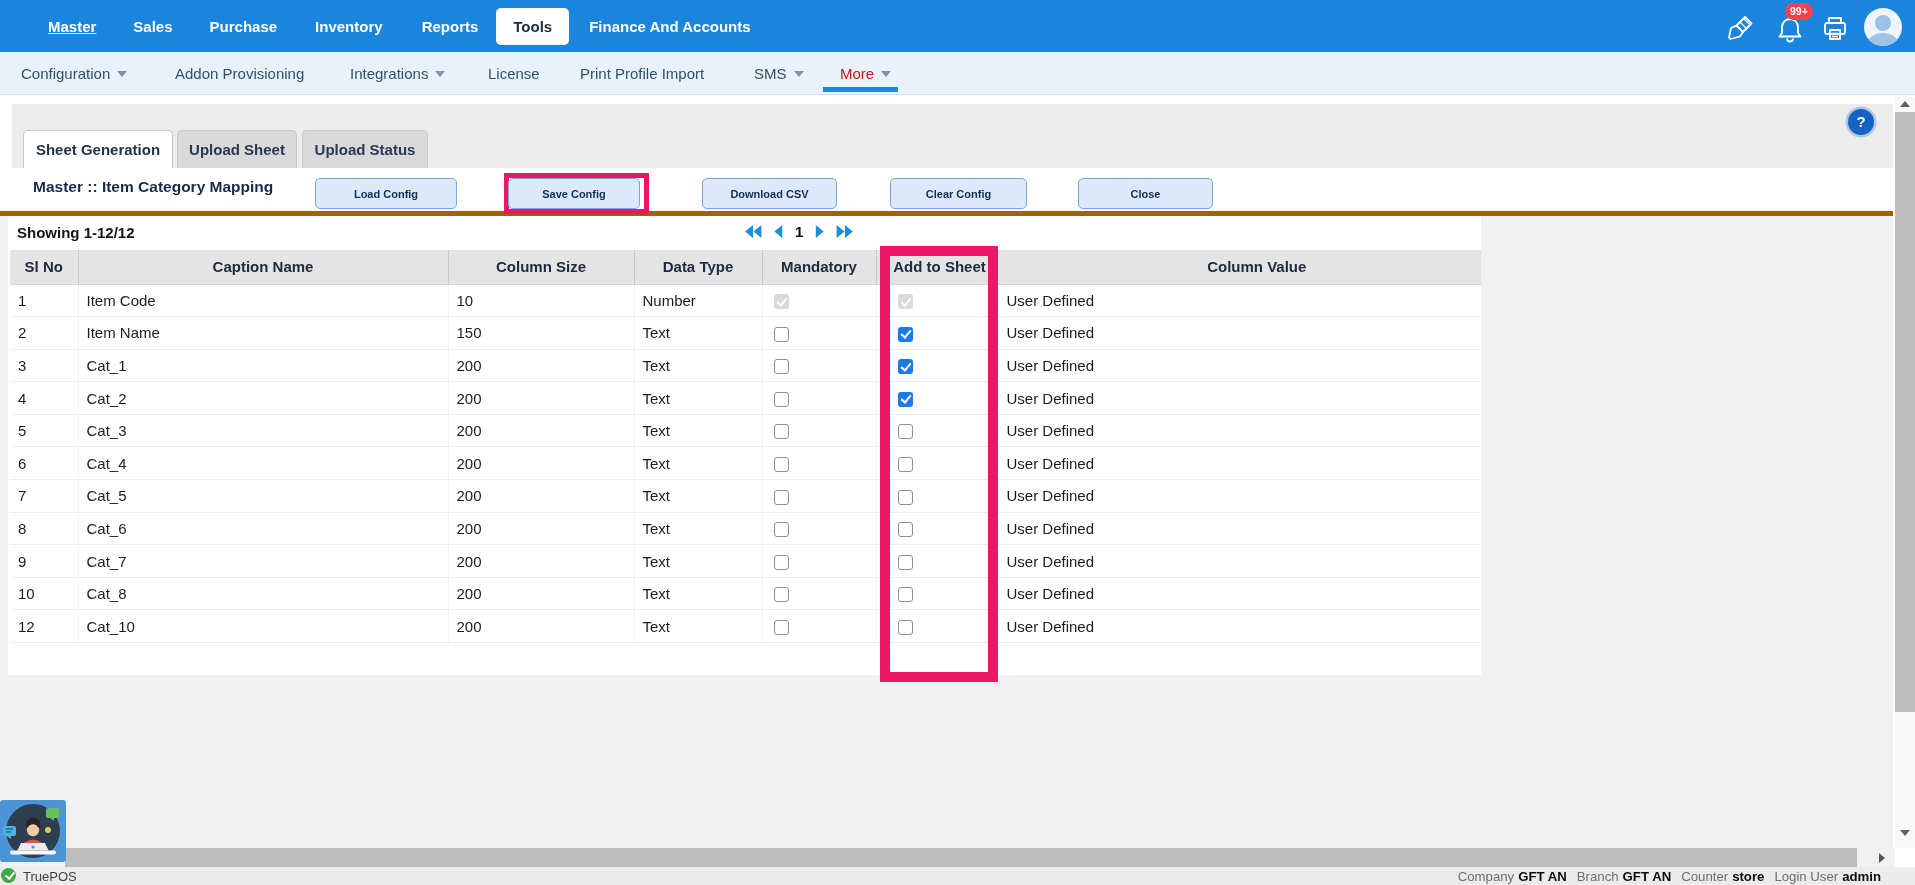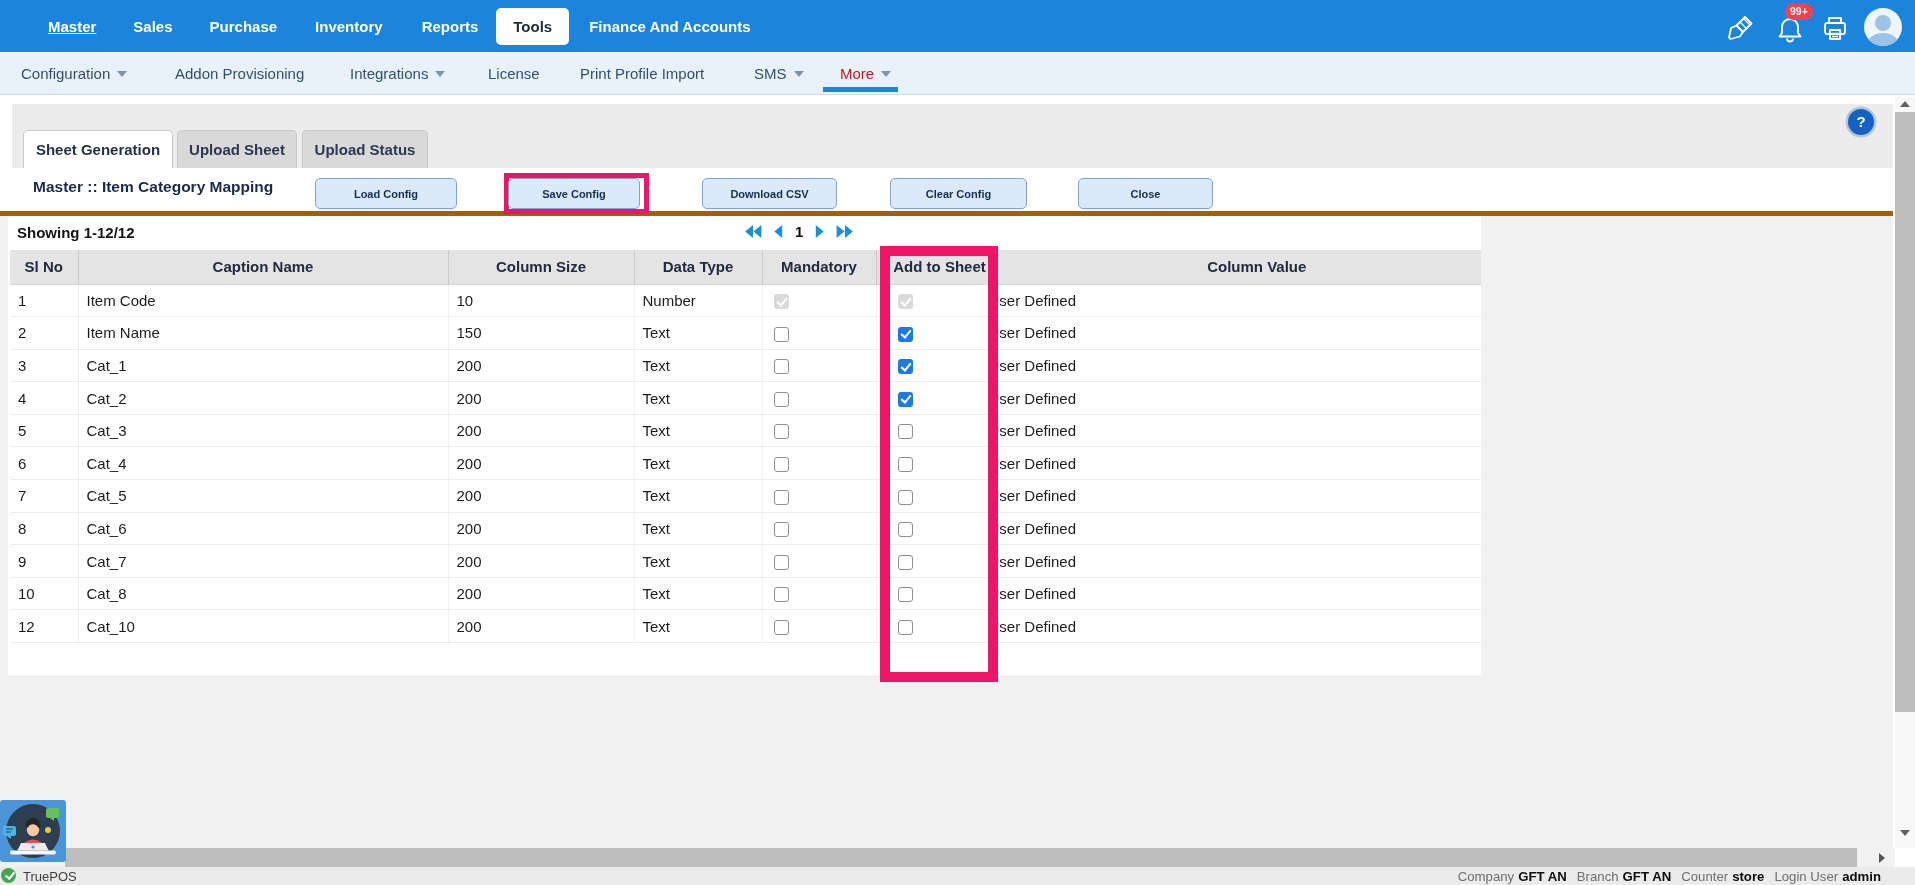--- a/index.html
+++ b/index.html
@@ -42,21 +42,21 @@
   .showing { position:absolute; left:17px; top:8px; font-size:15px; font-weight:bold; color:#141414; }
   .pager { position:absolute; left:745px; top:7px; display:flex; align-items:center; gap:12px; }
   .pager svg { display:block; }
   .pager .pnum { font-size:15px; font-weight:bold; color:#111; }
 
   table.grid { position:absolute; left:10px; top:34px; width:1471px; border-collapse:collapse; table-layout:fixed; }
   table.grid th { height:34px; background:#e4e4e4; border-right:1px solid #c9c9c9; border-bottom:1px solid #d6d6d6; font-size:15px; color:#202a40; font-weight:bold; text-align:center; }
   table.grid th:last-child { border-right:none;padding-left:44px; }
   table.grid th:nth-child(6) { padding-left:15px; }
   table.grid td { height:32.6px; border-right:1px solid #f1f1f1; border-bottom:1px solid #ededed; font-size:15px; color:#1c1c1c; padding-left:8px; white-space:nowrap; overflow:hidden; }
-  table.grid td:last-child { border-right:none; padding-left:0; }
+  table.grid td:last-child { border-right:none; padding-left:18px; }
   table.grid td.cb-cell-m { padding-left:11px; }
   table.grid td.cb-cell-a { padding-left:21px; }
   .cb { width:15px; height:15px; border-radius:3px; display:inline-block; vertical-align:middle; }
   .cb.un { background:#fff; border:1.6px solid #8f8f8f; }
   .cb.ck { background:#1b79e8; }
   .cb.dis { background:#dadada; }
   .cb.ck::after, .cb.dis::after { content:''; display:block; width:4px; height:8px; border:solid #fff; border-width:0 2.2px 2.2px 0; transform:rotate(40deg); margin:1.5px 0 0 5px; }
   .pinkcol { position:absolute; left:880px; top:30px; width:118px; height:436px; border:10px solid #ee1566; }
 
   

